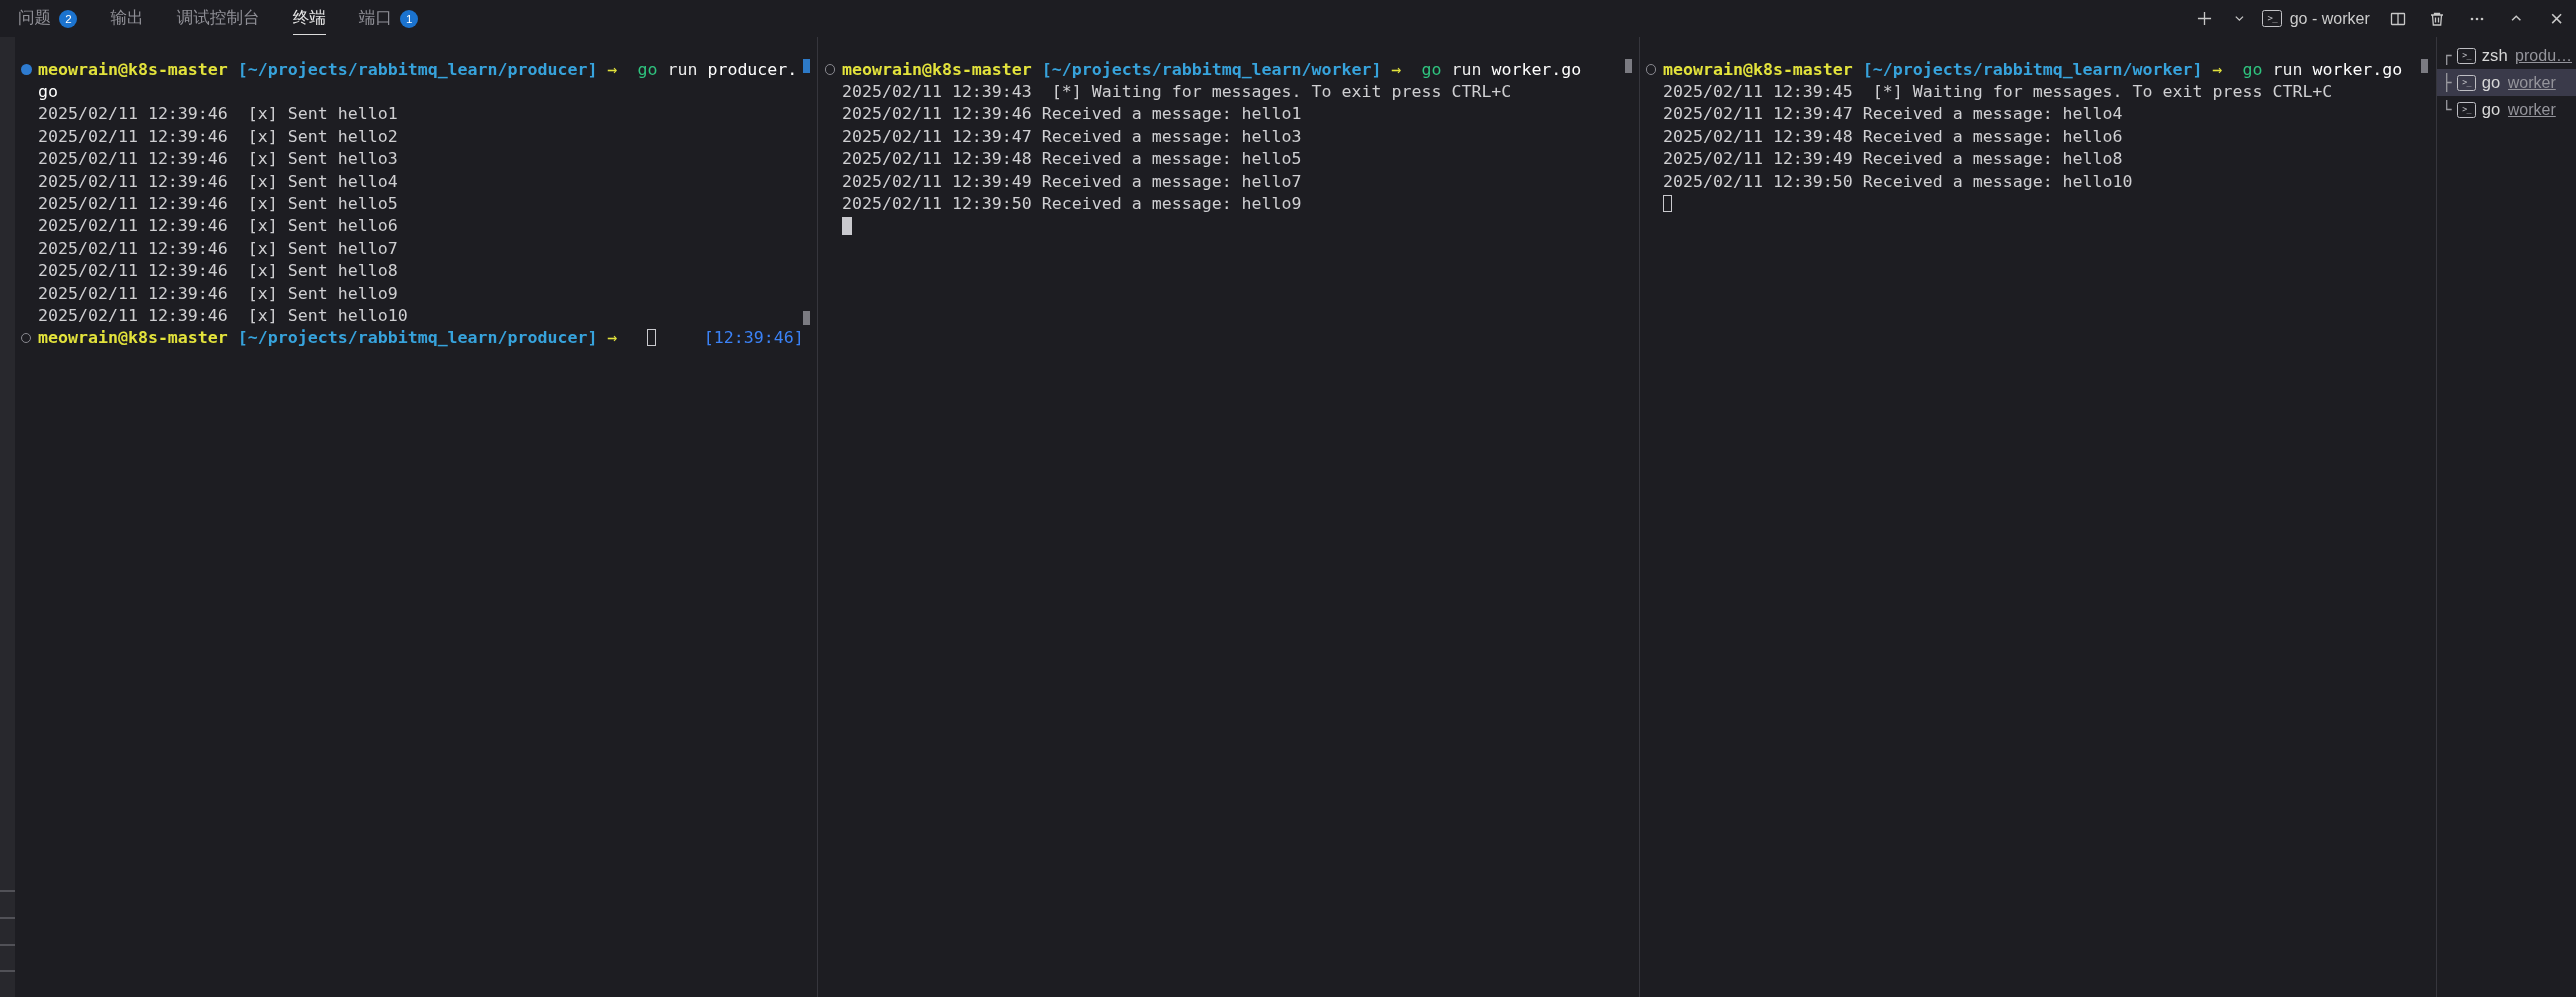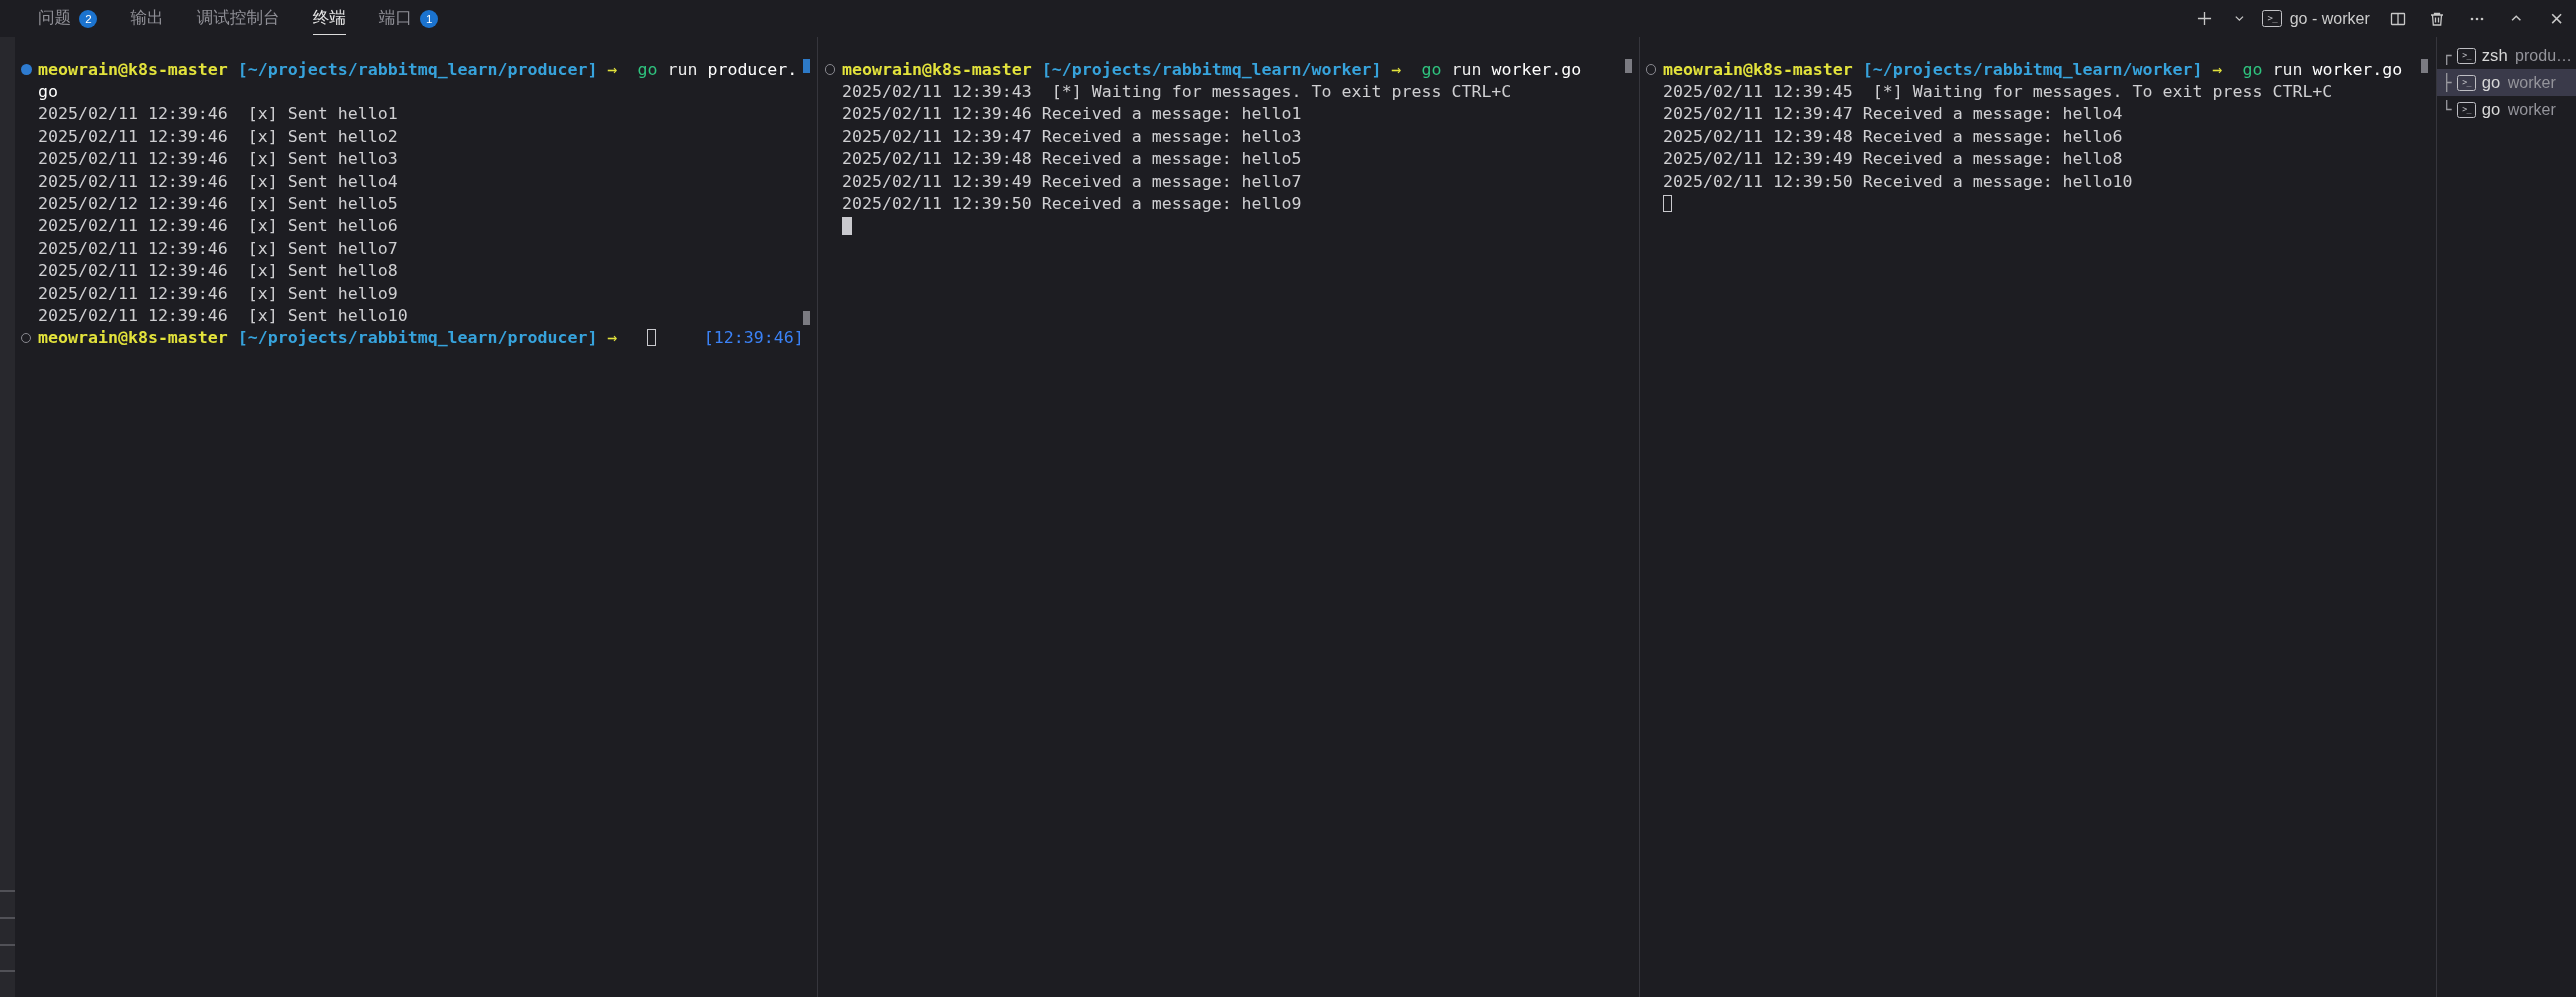--- a/index.html
+++ b/index.html
@@ -1,21 +1,21 @@
 <!DOCTYPE html>
 <html style="font-size:13.3px"><head>
 <meta charset="utf-8">
 <style>
   * { margin:0; padding:0; box-sizing:border-box; }
   html,body { width:2576px; height:998px; overflow:hidden; background:#1d1d22; }
   body { font-family:"Liberation Sans", sans-serif; color:#cfcfd2; position:relative; }
 
   
   .tabbar { position:absolute; top:0; left:0; right:0; height:37px; display:flex; align-items:center; }
-  .tabs { display:flex; align-items:center; gap:33px; padding-left:38px; height:100%; }
+  .tabs { display:flex; align-items:center; gap:33px; padding-left:18px; height:100%; }
   .tab { display:flex; align-items:center; gap:8.3px; height:100%; cursor:pointer; }
   .tab .tlabel { font-size:16.6px; color:#8f8f96; padding:5px 0; border-bottom:1.7px solid transparent; }
   .tab.active .tlabel { color:#e7e7e7; border-bottom-color:#dcdcdc; }
   .badge { display:inline-flex; align-items:center; justify-content:center; min-width:18px; height:18px;
            border-radius:9px; background:#1b73cf; color:#ffffff; font-size:11.6px; padding:0 3.3px; }
 
   
   .toolbar { position:absolute; top:0; right:8.3px; height:37px; display:flex; align-items:center; gap:16.6px; }
   .tbtn { display:flex; align-items:center; justify-content:center; width:23px; height:23px; color:#c8c8c8; cursor:pointer; border-radius:3.3px; }
   .tbtn svg { display:block; }
@@ -54,21 +54,21 @@
 
   
   .sidebar { position:absolute; top:0; bottom:0; left:2437px; right:0; padding-top:5px; }
   .trow { display:flex; align-items:center; height:27px; padding-left:5px; cursor:pointer; }
   .trow.sel { background:#3a3a4a; }
   .conn { font-family:"DejaVu Sans Mono",monospace; font-size:16px; color:#9a9aa0; width:13.3px; }
   .ticon { display:inline-flex; align-items:center; justify-content:center; width:19px; height:16px;
            border:1.2px solid #bfbfc4; border-radius:2.5px; font-family:"DejaVu Sans Mono",monospace;
            font-size:8.3px; line-height:1; color:#bfbfc4; letter-spacing:-0.8px; margin:0 5.8px 0 1.7px; }
   .tname { font-size:16.6px; color:#d8d8d8; }
-  .tdesc { font-size:16px; color:#94949b; margin-left:7.5px; white-space:nowrap; overflow:hidden; }
+  .tdesc { font-size:16px; color:#94949b; margin-left:7.5px; white-space:nowrap; overflow:hidden;text-decoration:underline; }
 </style>
 </head>
 <body>
 
 <div class="tabbar">
   <div class="tabs">
       <div class="tab">
         <span class="tlabel">问题</span>
         <span class="badge">2</span>
       </div>
@@ -142,21 +142,21 @@
   </div>
 
   <div class="pane" style="left:15px;width:802px">
       <div class="term">
         <div class="line"><span class="deco filled"></span><span class="txt"><span class="user">meowrain@k8s-master</span><span class="out"> </span><span class="path">[~/projects/rabbitmq_learn/producer]</span><span class="out"> </span><span class="arrow">→</span><span class="out">  </span><span class="go">go</span><span class="cmd"> run </span><span class="cmdu">producer.</span></span></div>
         <div class="line"><span class="deco"></span><span class="txt"><span class="cmdu">go</span></span></div>
         <div class="line"><span class="deco"></span><span class="txt"><span class="out">2025/02/11 12:39:46  [x] Sent hello1</span></span></div>
         <div class="line"><span class="deco"></span><span class="txt"><span class="out">2025/02/11 12:39:46  [x] Sent hello2</span></span></div>
         <div class="line"><span class="deco"></span><span class="txt"><span class="out">2025/02/11 12:39:46  [x] Sent hello3</span></span></div>
         <div class="line"><span class="deco"></span><span class="txt"><span class="out">2025/02/11 12:39:46  [x] Sent hello4</span></span></div>
-        <div class="line"><span class="deco"></span><span class="txt"><span class="out">2025/02/12 12:39:46  [x] Sent hello5</span></span></div>
+        <div class="line"><span class="deco"></span><span class="txt"><span class="out">2025/02/11 12:39:46  [x] Sent hello5</span></span></div>
         <div class="line"><span class="deco"></span><span class="txt"><span class="out">2025/02/11 12:39:46  [x] Sent hello6</span></span></div>
         <div class="line"><span class="deco"></span><span class="txt"><span class="out">2025/02/11 12:39:46  [x] Sent hello7</span></span></div>
         <div class="line"><span class="deco"></span><span class="txt"><span class="out">2025/02/11 12:39:46  [x] Sent hello8</span></span></div>
         <div class="line"><span class="deco"></span><span class="txt"><span class="out">2025/02/11 12:39:46  [x] Sent hello9</span></span></div>
         <div class="line"><span class="deco"></span><span class="txt"><span class="out">2025/02/11 12:39:46  [x] Sent hello10</span></span></div>
         <div class="line"><span class="deco hollow"></span><span class="txt"><span class="user">meowrain@k8s-master</span><span class="out"> </span><span class="path">[~/projects/rabbitmq_learn/producer]</span><span class="out"> </span><span class="arrow">→</span><span class="out">   </span><span class="cursor-outline"></span><span class="right">[12:39:46]</span></span></div>
       </div>
       <div class="ovmark" style="top: 21.6px; background: rgb(45, 122, 200);"></div>
       <div class="ovmark" style="top: 274px; background: rgb(123, 123, 130);"></div>
     </div>

